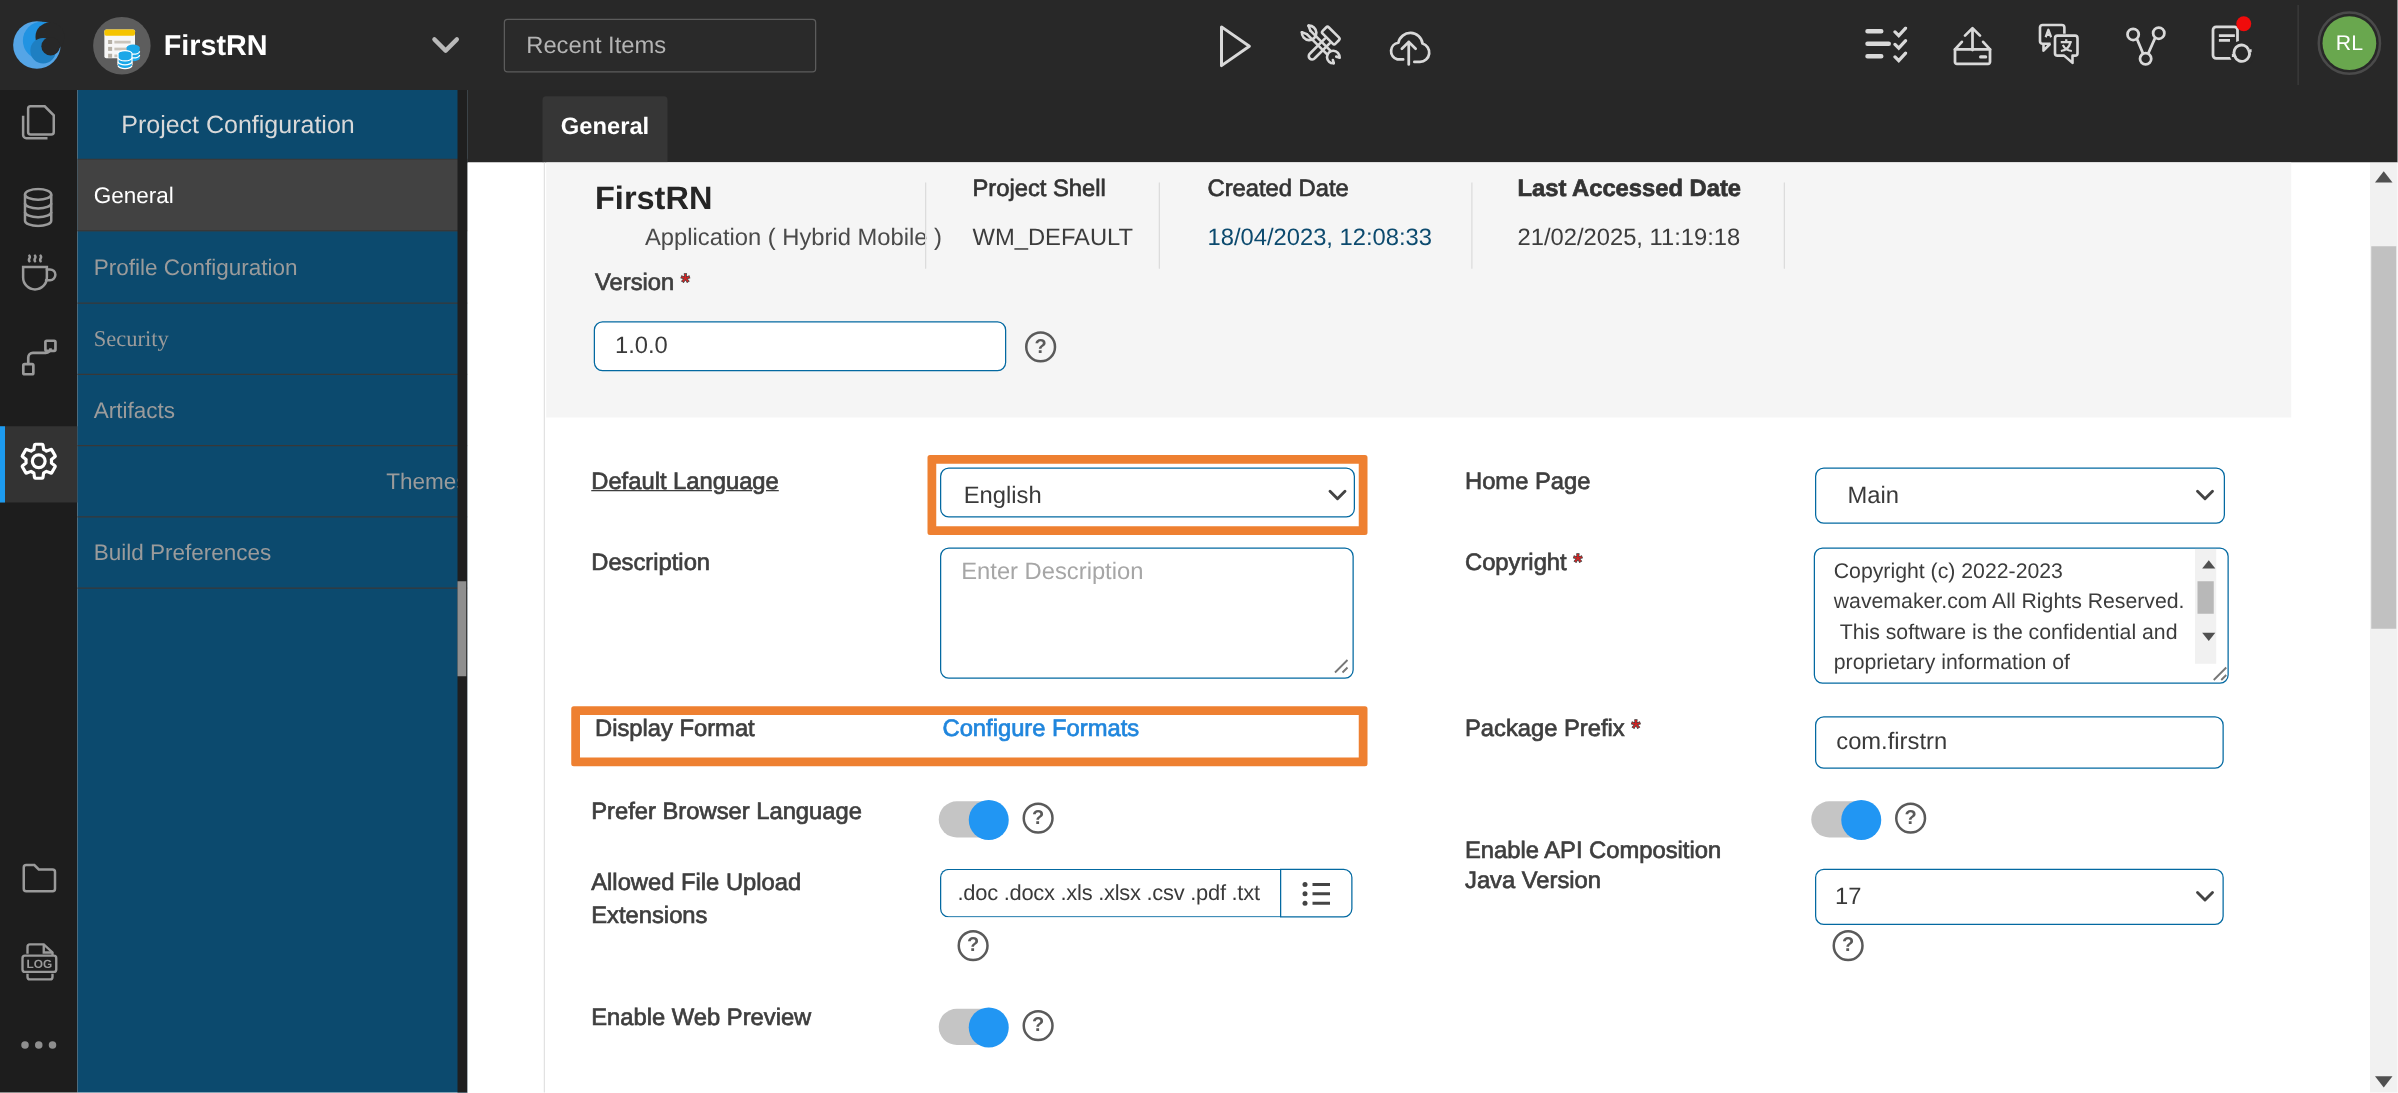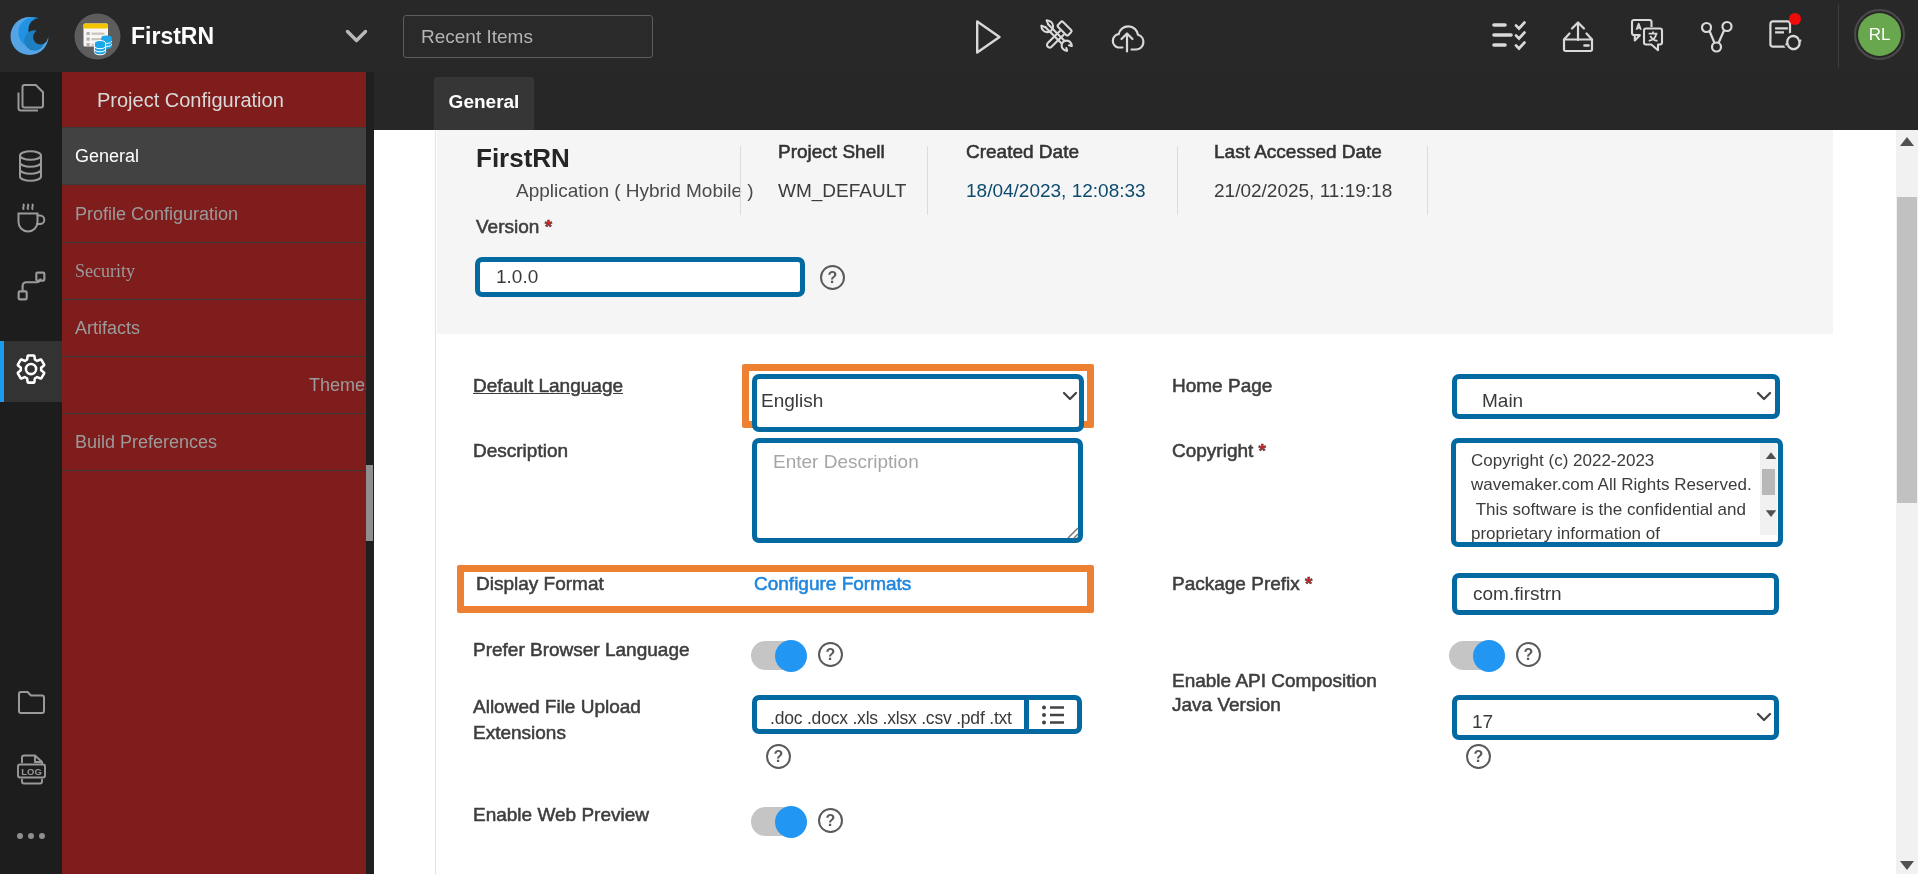--- a/index.html
+++ b/index.html
@@ -20,21 +20,21 @@
     background:#69a74e; border-radius:50%; color:#fff; font-size:17px;
     text-align:center; line-height:43px; }
   #topsep { position:absolute; left:1838px; top:4px; width:1px; height:64px; background:#3d3d3d; }
 
   
   #rail { position:absolute; left:0; top:72px; width:62px; height:802px; background:#1d1d1d; }
   #rail-active { position:absolute; left:0; top:269px; width:62px; height:61px; background:#333333; }
   #rail-blue { position:absolute; left:0; top:269px; width:4px; height:61px; background:#1d9bf0; }
 
   
-  #sidebar { position:absolute; left:62px; top:72px; width:312px; height:802px; background:#7f1d1d; }
+  #sidebar { position:absolute; left:62px; top:72px; width:312px; height:802px; background:#0c4a6e; }
   #sb-head { position:absolute; left:0; top:0; width:312px; height:56px;
     border-bottom:1px solid #3a3a3a; color:#d9d9d9; font-size:20px;
     line-height:56px; padding-left:35px; }
   .sb-item { position:absolute; left:0; width:312px; height:57px; color:#9b9b9b;
     font-size:18px; line-height:57px; padding-left:13px; border-bottom:1px solid #383838; }
   #sb-active { background:#424242; color:#ffffff; }
   #sb-track { position:absolute; left:304px; top:0; width:8px; height:802px; background:#1f1f1f; }
   #sb-thumb { position:absolute; left:304px; top:393px; width:7px; height:76px; background:#8f8f8f; }
 
   
@@ -53,21 +53,21 @@
   #sb2-thumb { position:absolute; left:1897px; top:197px; width:20px; height:306px; background:#c1c1c1; }
   .arr-up { width:0; height:0; border-left:7px solid transparent; border-right:7px solid transparent;
     border-bottom:9px solid #505050; }
   .arr-dn { width:0; height:0; border-left:7px solid transparent; border-right:7px solid transparent;
     border-top:9px solid #505050; }
 
   
   .lbl { position:absolute; font-size:19px; font-weight:normal; color:#3e3e3e;
     -webkit-text-stroke:0.55px #3e3e3e; }
   .star { color:#e02020; font-weight:bold; }
-  .ctl { position:absolute; background:#fff; border:5px solid #0369a1; border-radius:7px;
+  .ctl { position:absolute; background:#fff; border:1px solid #0369a1; border-radius:7px;
     font-size:19px; color:#3a3a3a; }
   .chev { position:absolute; width:16px; height:16px; }
   .qm { position:absolute; width:25px; height:25px; border:2px solid #5a5a5a; border-radius:50%;
     color:#5a5a5a; font-size:16px; font-weight:bold; text-align:center; line-height:21px; }
   .toggle { position:absolute; width:55px; height:29px; background:#c5c5c5; border-radius:15px; }
   .toggle .knob { position:absolute; right:-1px; top:-1.5px; width:32px; height:32px;
     background:#2196f3; border-radius:50%; }
   .obox { position:absolute; border:7px solid #ee8031; background:#fff; }
 </style>
 </head>
@@ -268,30 +268,30 @@
   <div class="abs" style="left:102px; top:13px; font-size:26px; font-weight:bold; color:#252525;">FirstRN</div>
   <div class="abs" style="left:102px; top:50px; font-size:19px; color:#4a4a4a;margin-left:40px;">Application ( Hybrid Mobile )</div>
   <div class="abs" style="left:366px; top:16px; width:1px; height:69px; background:#dcdcdc;"></div>
   <div class="abs" style="left:553px; top:16px; width:1px; height:69px; background:#dcdcdc;"></div>
   <div class="abs" style="left:803px; top:16px; width:1px; height:69px; background:#dcdcdc;"></div>
   <div class="abs" style="left:1053px; top:16px; width:1px; height:69px; background:#dcdcdc;"></div>
   <div class="abs" style="left:404px; top:11px; font-size:19px; color:#333; -webkit-text-stroke:0.55px #333;">Project Shell</div>
   <div class="abs" style="left:404px; top:50px; font-size:19px; color:#3c3c3c;">WM_DEFAULT</div>
   <div class="abs" style="left:592px; top:11px; font-size:19px; color:#333; -webkit-text-stroke:0.55px #333;">Created Date</div>
   <div class="abs" style="left:592px; top:50px; font-size:19px; color:#0c4a6e;">18/04/2023, 12:08:33</div>
-  <div class="abs" style="left:840px; top:11px; font-size:19px; color:#333; -webkit-text-stroke:0.55px #333;">Last Accessed Date</div>
+  <div class="abs" style="left:840px; top:11px; font-size:19px; color:#333;font-weight:bold; -webkit-text-stroke:0.55px #333;">Last Accessed Date</div>
   <div class="abs" style="left:840px; top:50px; font-size:19px; color:#3c3c3c;">21/02/2025, 11:19:18</div>
 
   <div class="lbl" style="left:102px; top:86px;">Version <span class="star">*</span></div>
   <input class="ctl" style="left: 101px; top: 127px; width: 330px; height: 40px; padding-left: 16px;" value="1.0.0">
   <div class="qm" style="left:446px; top:135px;">?</div>
 
   <div class="obox" style="left:368px; top:234px; width:352px; height:64px; border-radius:2px;"></div>
   <div class="lbl" style="left:99px; top:245px;text-decoration:underline;">Default Language</div>
-  <div class="ctl" style="left:378px; top:244px; width:332px; height:58px; line-height:43px; padding-left:4px;">English</div>
+  <div class="ctl" style="left:378px; top:244px; width:332px; height:40px; line-height:43px; padding-left:18px;">English</div>
   <svg class="chev" style="left:688px; top:258px;" viewBox="0 0 16 16">
       <path d="M2 5 L8 11 L14 5" fill="none" stroke="#444" stroke-width="2.3" stroke-linecap="round" stroke-linejoin="round"></path>
     </svg>
 
   <div class="lbl" style="left:99px; top:310px;">Description</div>
   <div class="ctl" style="left:378px; top:308px; width:331px; height:105px; padding:8px 16px; color:#a6a6a6;">Enter Description</div>
   <svg class="abs" style="left:692px; top:396px; width:13px; height:13px;" viewBox="0 0 13 13">
       <path d="M12 2 L2 12 M12 8 L8 12" stroke="#777" stroke-width="1.5"></path>
     </svg>
 

